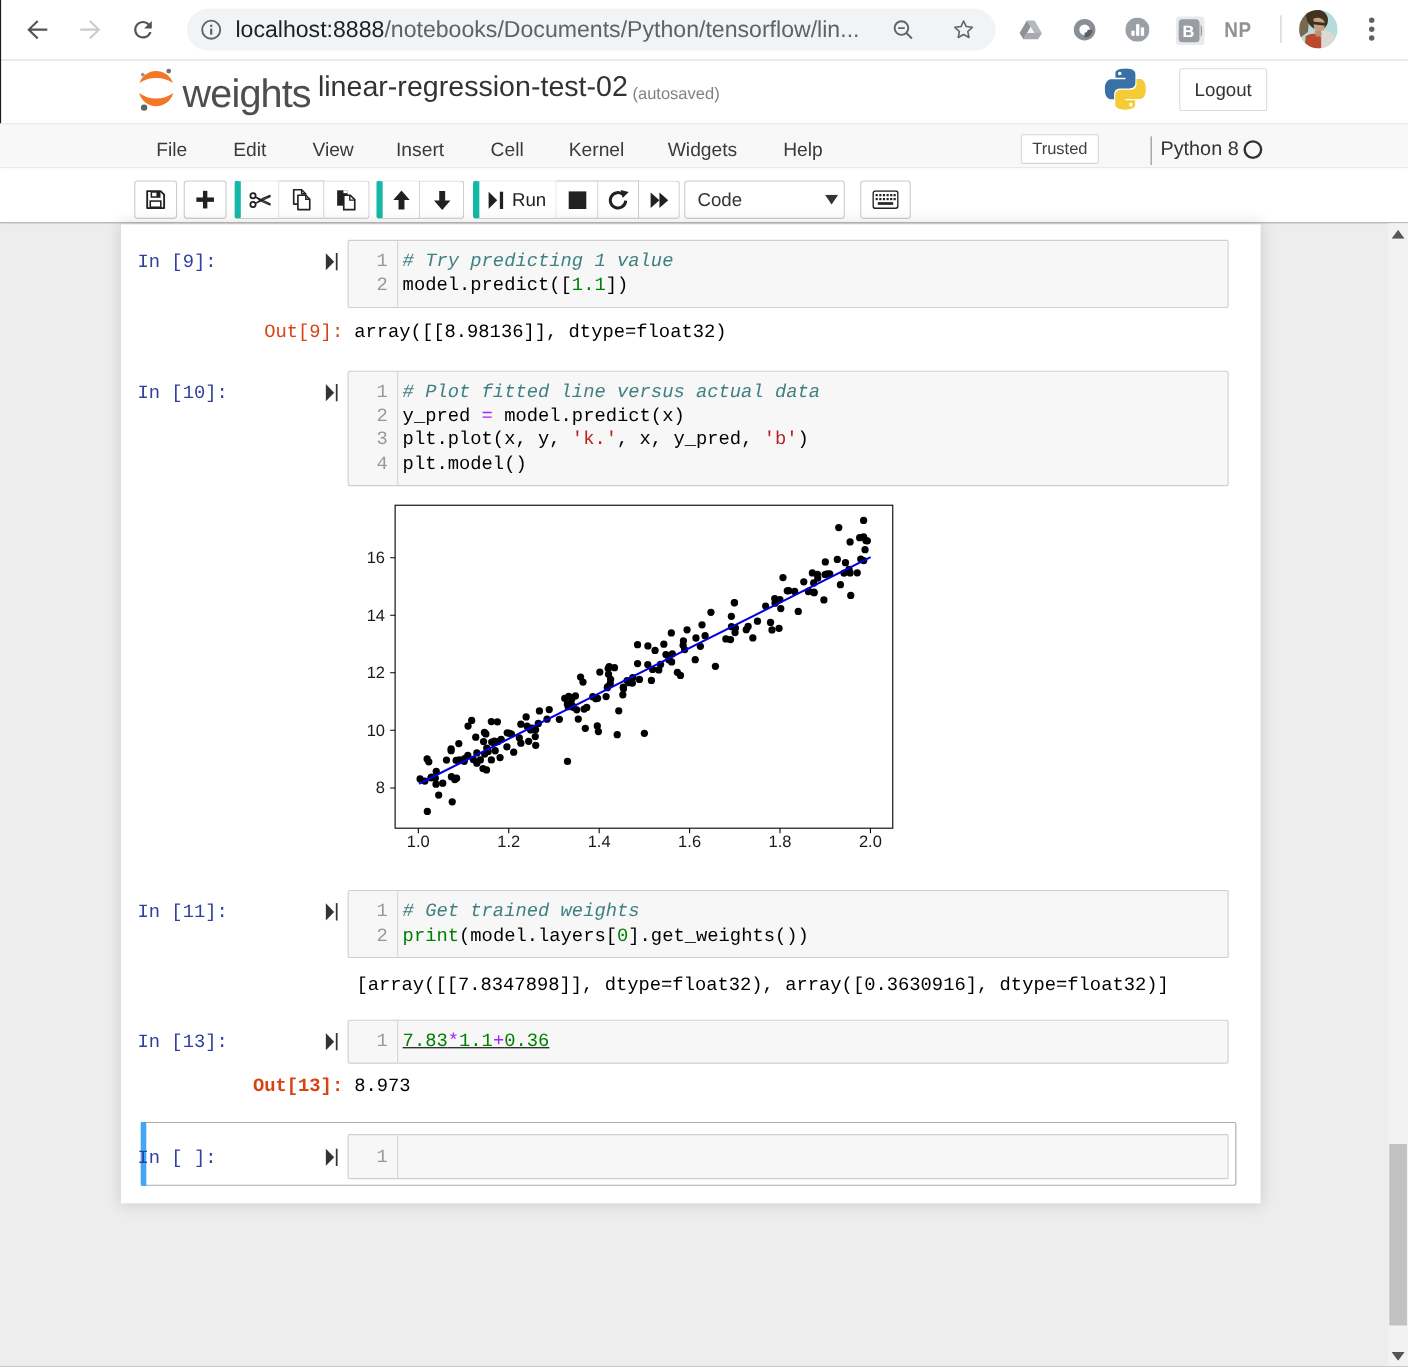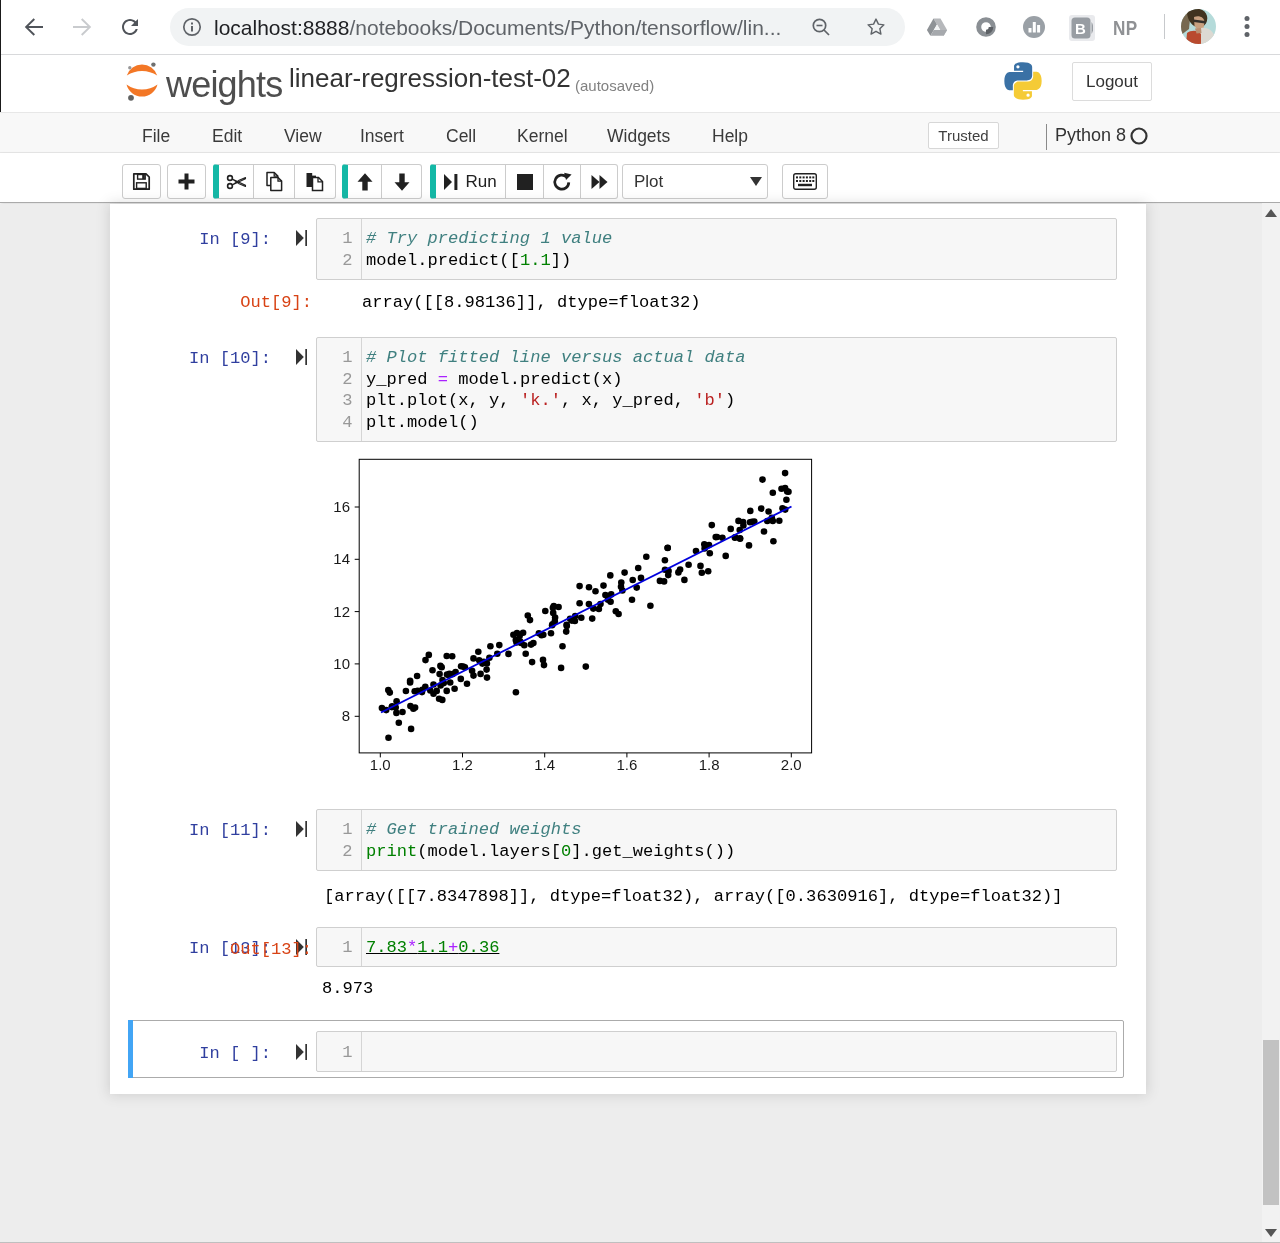--- a/index.html
+++ b/index.html
@@ -16,21 +16,21 @@
 .menu-item { position:absolute; top:13px; font-size:17.5px; line-height:1.2; color:#3a3a3a; }
 .tbtn { position:absolute; top:164px; height:35px; background:#fff; border:1px solid #cccccc; border-radius:3px; }
 .tgroup { position:absolute; top:164px; height:35px; display:flex; }
 .tgroup .tb { height:35px; background:#fff; border:1px solid #cccccc; border-left:none; display:flex; align-items:center; justify-content:center; }
 .tgroup .tb:first-child { border-left:6px solid #14b8a6; border-radius:3px 0 0 3px; }
 .tgroup .tb:last-child { border-radius:0 3px 3px 0; }
 .cellbox { position:absolute; left:206px; width:801px; background:#f7f7f7; border:1px solid #cfcfcf; border-radius:2px; }
 .gutter { position:absolute; left:0; top:0; bottom:0; width:45px; border-right:1px solid #d5d5d5; }
 .lnum { position:absolute; right:8.5px; font-size:17.1px; line-height:21.7px; color:#999; font-family:"Liberation Mono", monospace; }
 .codeline { position:absolute; left:49px; font-size:17.1px; line-height:21.7px; color:#000; font-family:"Liberation Mono", monospace; white-space:pre; }
-.inprompt { position:absolute; left:15px; width:146px; text-align:right; font-size:17.1px; color:#303f9f; font-family:"Liberation Mono", monospace; white-space:pre; }
+.inprompt { position:absolute; left:15px; width:146px; font-size:17.1px; color:#303f9f; font-family:"Liberation Mono", monospace; white-space:pre; }
 .outprompt { position:absolute; left:15px; width:187px; text-align:right; font-size:17.1px; color:#d84315; font-family:"Liberation Mono", monospace; white-space:pre; }
 .outtext { position:absolute; left:212px; font-size:17.1px; color:#000; font-family:"Liberation Mono", monospace; white-space:pre; }
 .com { color:#408080; font-style:italic; }
 .num { color:#008000; }
 .str { color:#ba2121; }
 .op  { color:#aa22ff; }
 .runicon { position:absolute; left:186px; width:11px; height:16px; }
 </style>
 </head>
 <body>
@@ -233,21 +233,21 @@
   </div>
   <div class="tb" style="width:37px;">
     <svg width="19" height="16" viewBox="0 0 19 16">
       <path d="M1.5 1 L9.5 8 L1.5 15 Z" fill="#212121"></path>
       <path d="M9.5 1 L17.5 8 L9.5 15 Z" fill="#212121"></path>
     </svg>
   </div>
 </div>
 
 <div class="tbtn" style="left:622px;width:146px;background:#fff;"></div>
-<div class="abs" style="left:634px;top:172px;font-size:17px;color:#333;">Plot</div>
+<div class="abs" style="left:634px;top:172px;font-size:17px;color:#333;">Code</div>
 <svg class="abs" style="left:750px;top:177px;" width="12" height="10" viewBox="0 0 12 10">
     <path d="M0 0 H12 L6 9 Z" fill="#333"></path>
   </svg>
 
 <div class="tbtn" style="left:782px;width:46px;"></div>
 <svg class="abs" style="left:793px;top:173px;" width="24" height="17" viewBox="0 0 24 17">
   <rect x="0.7" y="0.7" width="22.6" height="15.6" rx="2" fill="none" stroke="#212121" stroke-width="1.4"></rect>
   <g fill="#212121">
     <rect x="3" y="3.4" width="2" height="2"></rect>
       <rect x="6.3" y="3.4" width="2" height="2"></rect>
@@ -275,21 +275,21 @@
       </svg>
 <div class="cellbox" style="top:14px;height:62px;">
   <div class="gutter">
           <div class="lnum" style="top:9px;">1</div>
           <div class="lnum" style="top:30.7px;">2</div>
         </div>
   <div class="codeline" style="top:9px;"><span class="com"># Try predicting 1 value</span></div>
   <div class="codeline" style="top:30.7px;">model.predict([<span class="num">1.1</span>])</div>
 </div>
 <div class="outprompt" style="top:89px;">Out[9]:</div>
-<div class="outtext" style="top:89px;margin-left:40px;">array([[8.98136]], dtype=float32)</div>
+<div class="outtext" style="top:89px;">array([[8.98136]], dtype=float32)</div>
 
 <div class="inprompt" style="top:145px;">In [10]:</div>
 <svg class="runicon" style="top:145px;" viewBox="0 0 11 16">
         <path d="M0 0 L7.8 8 L0 16 Z" fill="#333"></path>
         <rect x="9.3" y="0" width="1.8" height="16" fill="#333"></rect>
       </svg>
 <div class="cellbox" style="top:133px;height:105px;">
   <div class="gutter">
     <div class="lnum" style="top:9px;">1</div>
           <div class="lnum" style="top:30.7px;">2</div>
@@ -549,21 +549,21 @@
 <svg class="runicon" style="top:735px;" viewBox="0 0 11 16">
         <path d="M0 0 L7.8 8 L0 16 Z" fill="#333"></path>
         <rect x="9.3" y="0" width="1.8" height="16" fill="#333"></rect>
       </svg>
 <div class="cellbox" style="top:723px;height:40px;">
   <div class="gutter">
           <div class="lnum" style="top:9px;">1</div>
         </div>
   <div class="codeline" style="top:9px;text-decoration:underline;"><span class="num">7.83</span><span class="op">*</span><span class="num">1.1</span><span class="op">+</span><span class="num">0.36</span></div>
 </div>
-<div class="outprompt" style="top:736px;">Out[13]:</div>
+<div class="outprompt" style="top:775px;font-weight:bold;">Out[13]:</div>
 <div class="outtext" style="top:775px;">8.973</div>
 
 <div class="abs" style="left:18px;top:816px;width:996px;height:58px;border:1px solid #ababab;border-radius:2px;background:#fff;"></div>
 <div class="abs" style="left:18px;top:816px;width:5px;height:58px;background:#42a5f5;"></div>
 <div class="inprompt" style="top:840px;">In [ ]:</div>
 <svg class="runicon" style="top:840px;" viewBox="0 0 11 16">
         <path d="M0 0 L7.8 8 L0 16 Z" fill="#333"></path>
         <rect x="9.3" y="0" width="1.8" height="16" fill="#333"></rect>
       </svg>
 <div class="cellbox" style="top:827px;height:41px;">

